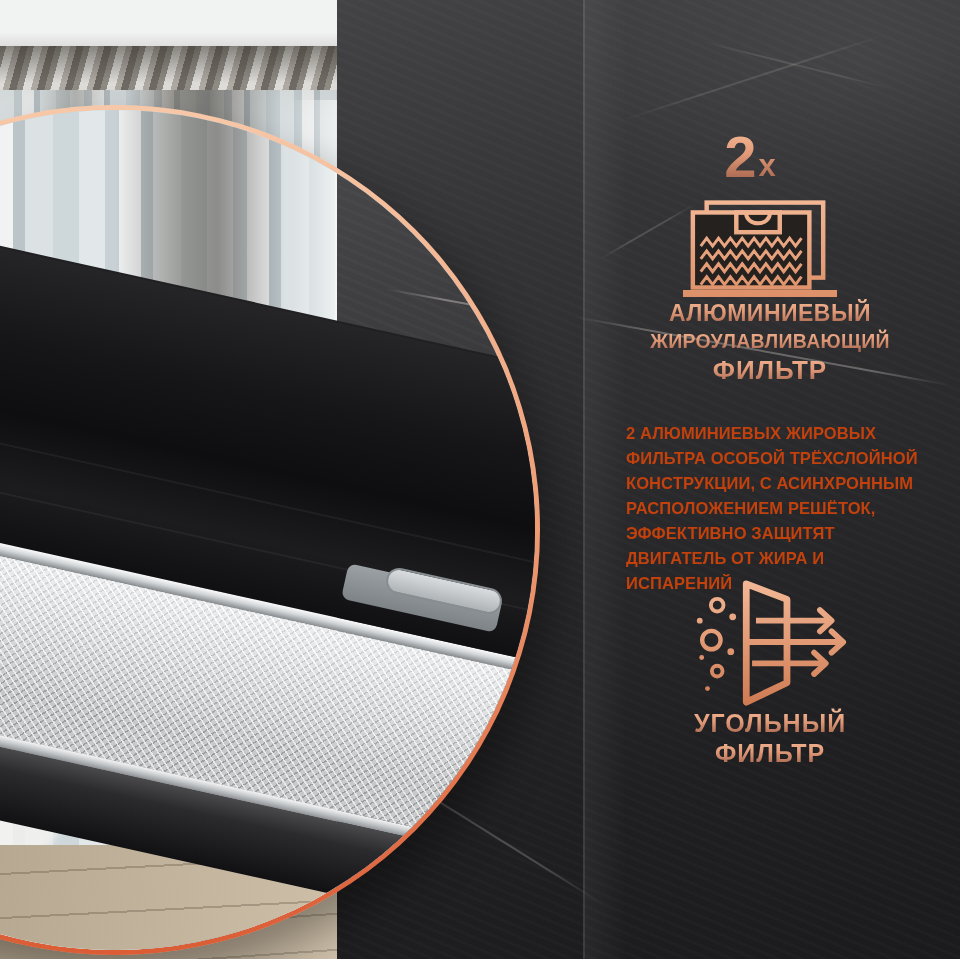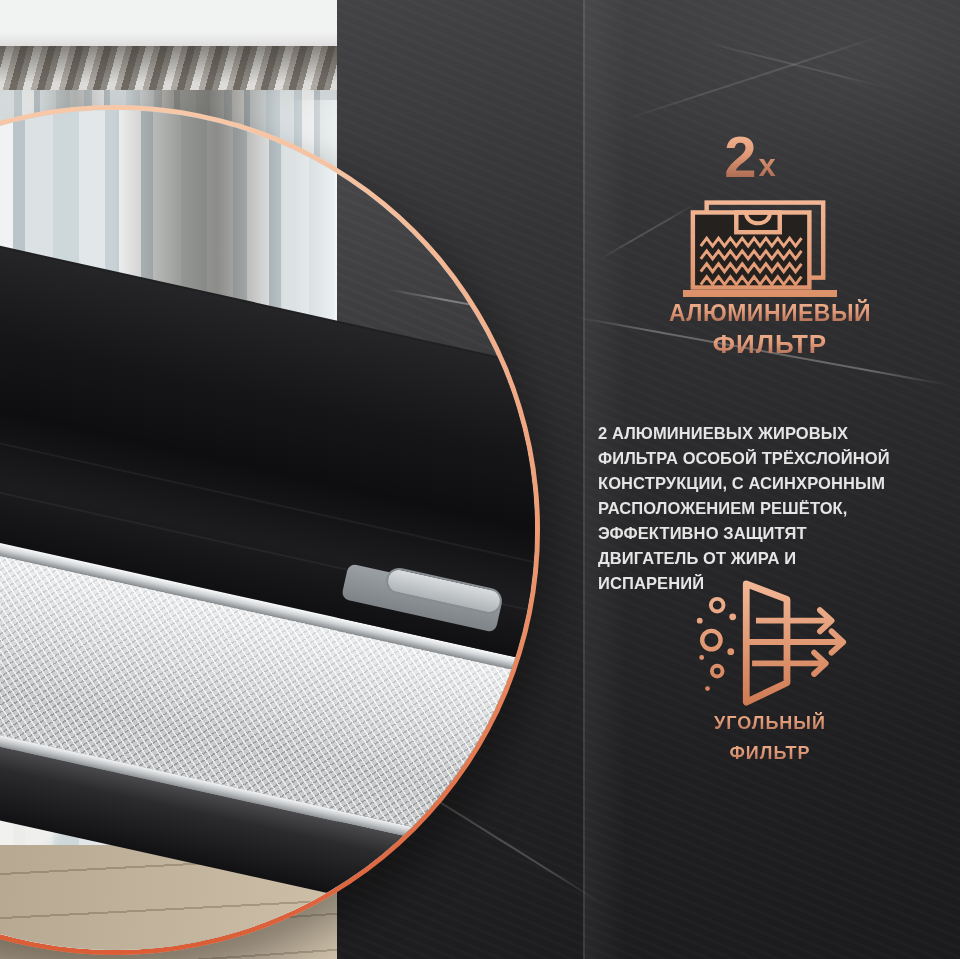--- a/index.html
+++ b/index.html
@@ -123,27 +123,27 @@
     -webkit-background-clip:text;background-clip:text;-webkit-text-fill-color:transparent;}
   .mult{top:128px;display:flex;justify-content:center;align-items:flex-end;
     margin-left:-20px;font-weight:bold;}
   .mult .big{font-size:58px;line-height:58px;}
   .mult .small{font-size:31px;line-height:40px;margin-left:2px;}
   .icon1{top:198px;margin-left:-10px;}
   .title1{top:298px;font-weight:bold;}
   .t-l1{display:block;font-size:23px;line-height:30px;letter-spacing:.5px;text-decoration:underline;}
   .t-l2{display:block;font-size:19.5px;line-height:26px;letter-spacing:.3px;}
   .t-l3{display:block;font-size:26px;line-height:33px;letter-spacing:1px;}
-  .body{position:absolute;left:0;width:326px;text-align:left;
+  .body{position:absolute;left:28px;width:326px;text-align:left;
     font-size:16.5px;line-height:25px;font-weight:bold;letter-spacing:.1px;
-    white-space:pre-line;color:#e5e5e5;}
+    white-space:pre-line;color:#c2410c;}
   .body1{top:404px;}
   .icon2{top:580px;}
   .title2{top:708px;font-weight:bold;}
-  .t2-l{display:block;font-size:18px;line-height:30px;letter-spacing:1px;}
+  .t2-l{display:block;font-size:25px;line-height:30px;letter-spacing:1px;}
   .body2{top:776px;}
 </style>
 </head>
 <body>
 
 <div class="stage">
 
   <div class="photo">
     <div class="curtains"></div>
     <div class="curtain-shade1"></div>
@@ -219,20 +219,21 @@
         <polyline points="20,48 26,40 32,48 38,40 44,48 50,40 56,48 62,40 68,48 74,40 80,48 86,40 92,48 98,40 104,48 110,40 116,48 122,40" stroke="url(#cop)" stroke-width="3"></polyline>
         <polyline points="20,61 26,53 32,61 38,53 44,61 50,53 56,61 62,53 68,61 74,53 80,61 86,53 92,61 98,53 104,61 110,53 116,61 122,53" stroke="url(#cop)" stroke-width="3"></polyline>
         <polyline points="20,74 26,66 32,74 38,66 44,74 50,66 56,74 62,66 68,74 74,66 80,74 86,66 92,74 98,66 104,74 110,66 116,74 122,66" stroke="url(#cop)" stroke-width="3"></polyline>
         <polyline points="20,87 26,79 32,87 38,79 44,87 50,79 56,87 62,79 68,87 74,79 80,87 86,79 92,87 98,79 104,87 110,79 116,87 122,79" stroke="url(#cop)" stroke-width="3"></polyline>
         <line x1="2" y1="96" x2="158" y2="96" stroke="url(#cop)" stroke-width="7"></line>
       </svg>
     </div>
 
     <div class="block title1">
       <span class="t-l1 grad">АЛЮМИНИЕВЫЙ</span>
+      <span class="t-l2 grad">ЖИРОУЛАВЛИВАЮЩИЙ</span>
       <span class="t-l3 grad">ФИЛЬТР</span>
     </div>
 
     <p class="body body1">2 АЛЮМИНИЕВЫХ ЖИРОВЫХ
 ФИЛЬТРА ОСОБОЙ ТРЁХСЛОЙНОЙ
 КОНСТРУКЦИИ, С АСИНХРОННЫМ
 РАСПОЛОЖЕНИЕМ РЕШЁТОК,
 ЭФФЕКТИВНО ЗАЩИТЯТ
 ДВИГАТЕЛЬ ОТ ЖИРА И
 ИСПАРЕНИЙ</p>

